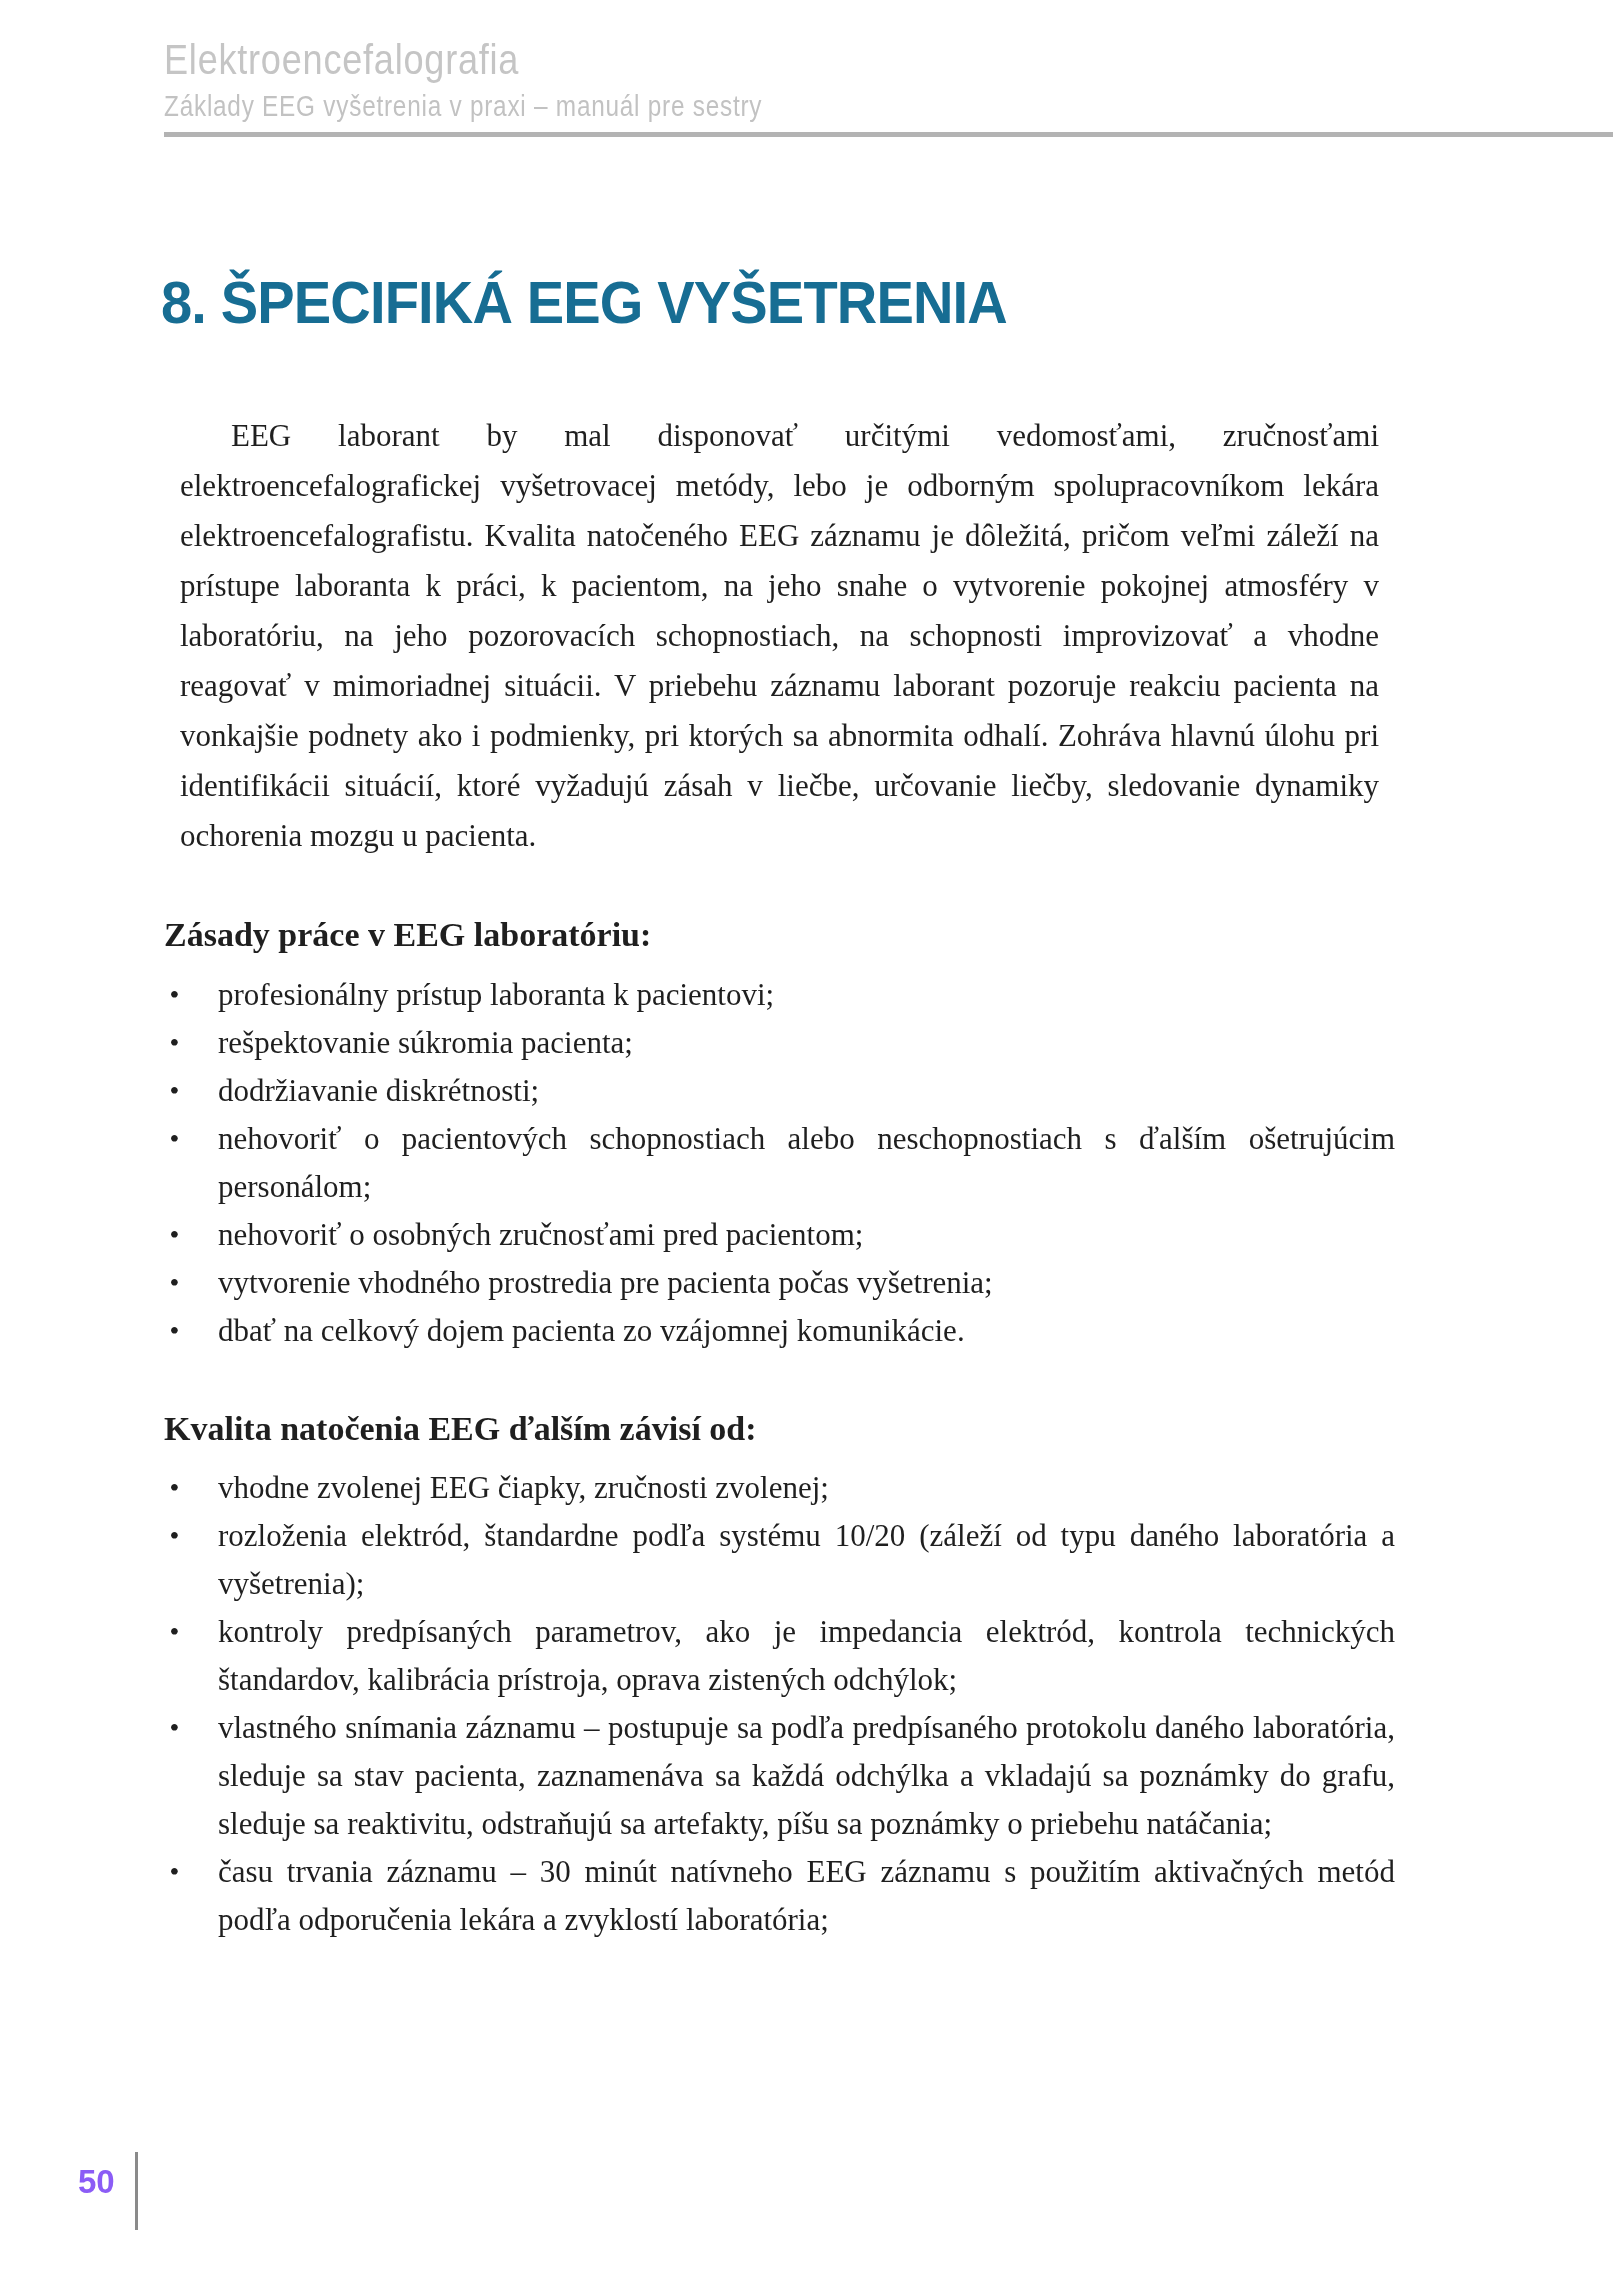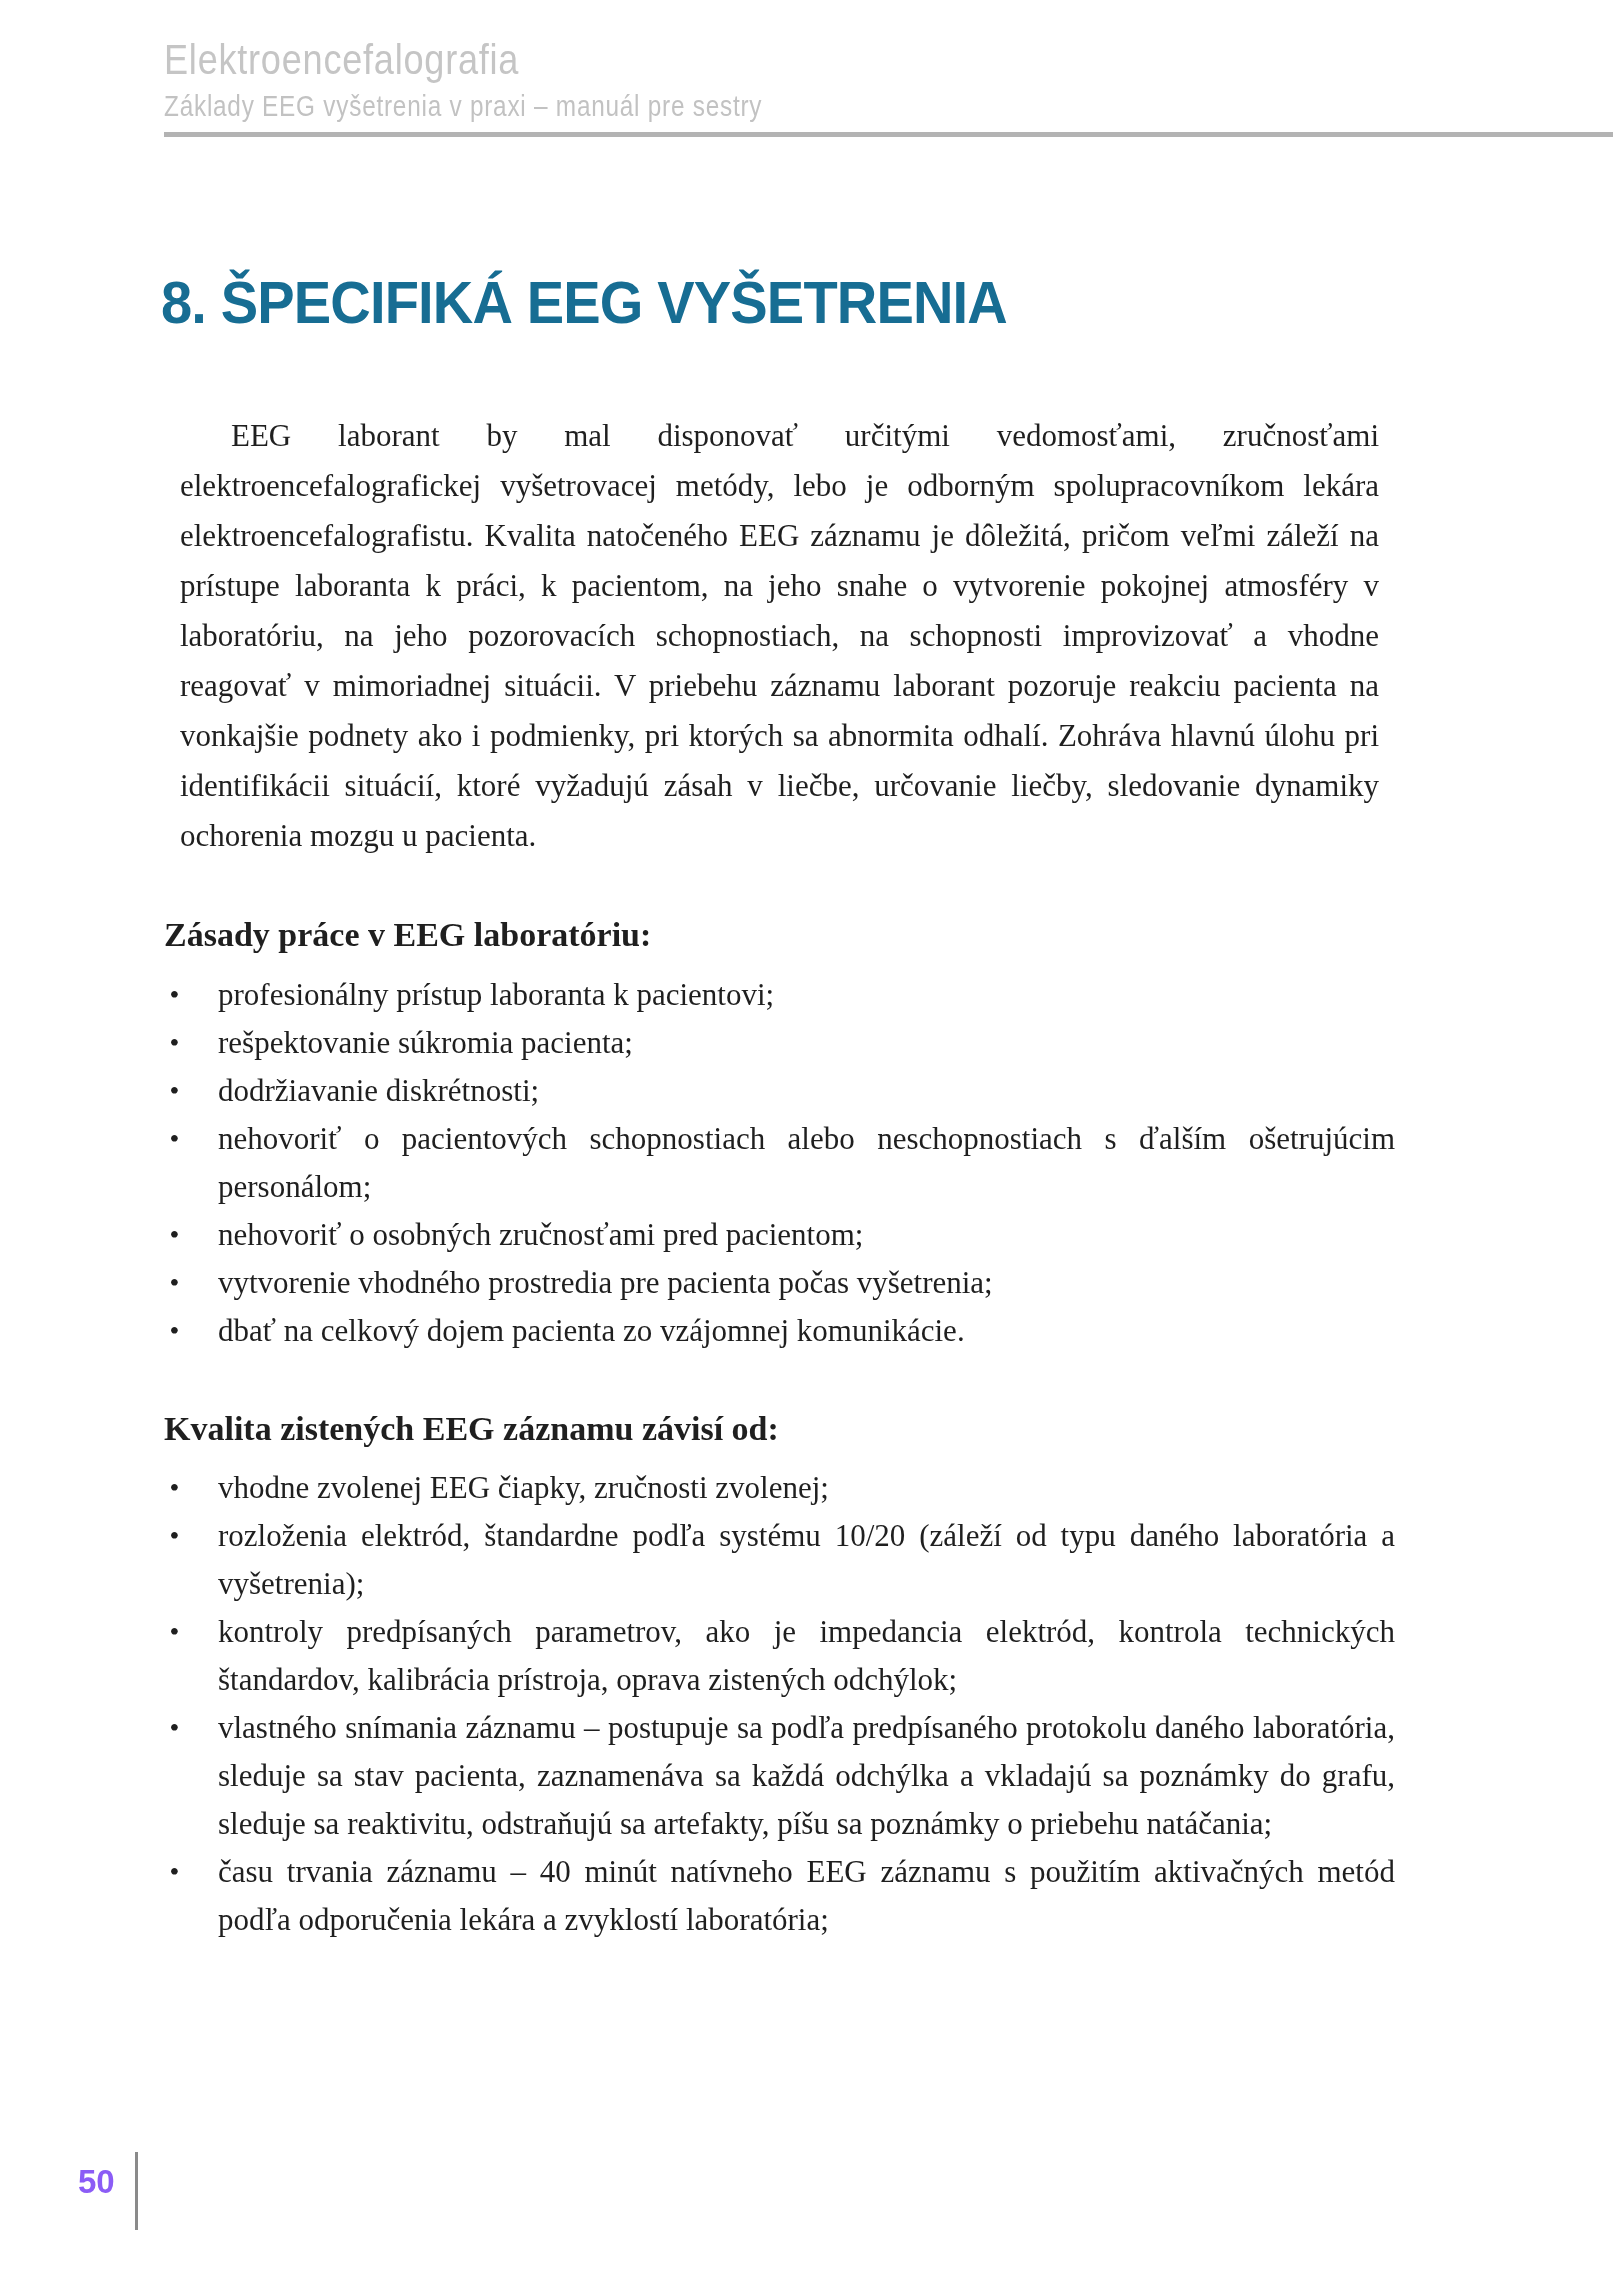--- a/index.html
+++ b/index.html
@@ -145,26 +145,26 @@
   <ul class="bullet-list">
       <li><span class="bullet">•</span><span>profesionálny prístup laboranta k pacientovi;</span></li>
       <li><span class="bullet">•</span><span>rešpektovanie súkromia pacienta;</span></li>
       <li><span class="bullet">•</span><span>dodržiavanie diskrétnosti;</span></li>
       <li><span class="bullet">•</span><span>nehovoriť o pacientových schopnostiach alebo neschopnostiach s ďalším ošetrujúcim personálom;</span></li>
       <li><span class="bullet">•</span><span>nehovoriť o osobných zručnosťami pred pacientom;</span></li>
       <li><span class="bullet">•</span><span>vytvorenie vhodného prostredia pre pacienta počas vyšetrenia;</span></li>
       <li><span class="bullet">•</span><span>dbať na celkový dojem pacienta zo vzájomnej komunikácie.</span></li>
     </ul>
 
-  <h2 class="section-heading">Kvalita zistených EEG záznamu závisí od:</h2>
+  <h2 class="section-heading">Kvalita natočenia EEG ďalším závisí od:</h2>
   <ul class="bullet-list">
       <li><span class="bullet">•</span><span>vhodne zvolenej EEG čiapky, zručnosti zvolenej;</span></li>
       <li><span class="bullet">•</span><span>rozloženia elektród, štandardne podľa systému 10/20 (záleží od typu daného laboratória a vyšetrenia);</span></li>
       <li><span class="bullet">•</span><span>kontroly predpísaných parametrov, ako je impedancia elektród, kontrola technických štandardov, kalibrácia prístroja, oprava zistených odchýlok;</span></li>
       <li><span class="bullet">•</span><span>vlastného snímania záznamu – postupuje sa podľa predpísaného protokolu daného laboratória, sleduje sa stav pacienta, zaznamenáva sa každá odchýlka a vkladajú sa poznámky do grafu, sleduje sa reaktivitu, odstraňujú sa artefakty, píšu sa poznámky o priebehu natáčania;</span></li>
-      <li><span class="bullet">•</span><span>času trvania záznamu – 40 minút natívneho EEG záznamu s použitím aktivačných metód podľa odporučenia lekára a zvyklostí laboratória;</span></li>
+      <li><span class="bullet">•</span><span>času trvania záznamu – 30 minút natívneho EEG záznamu s použitím aktivačných metód podľa odporučenia lekára a zvyklostí laboratória;</span></li>
     </ul>
 
 </main>
 
 <div class="footer-pagenum">50</div>
 <div class="footer-rule"></div>
 
 
 </body></html>

